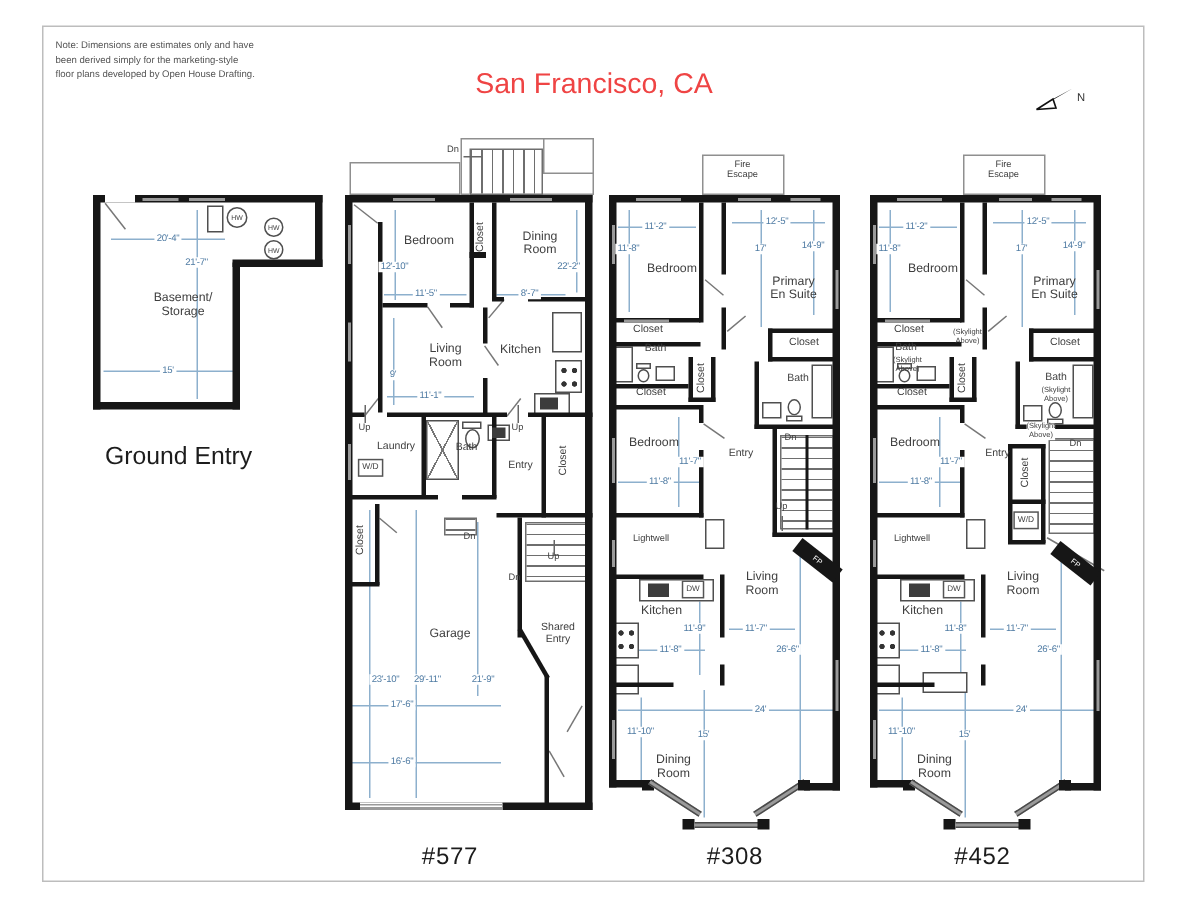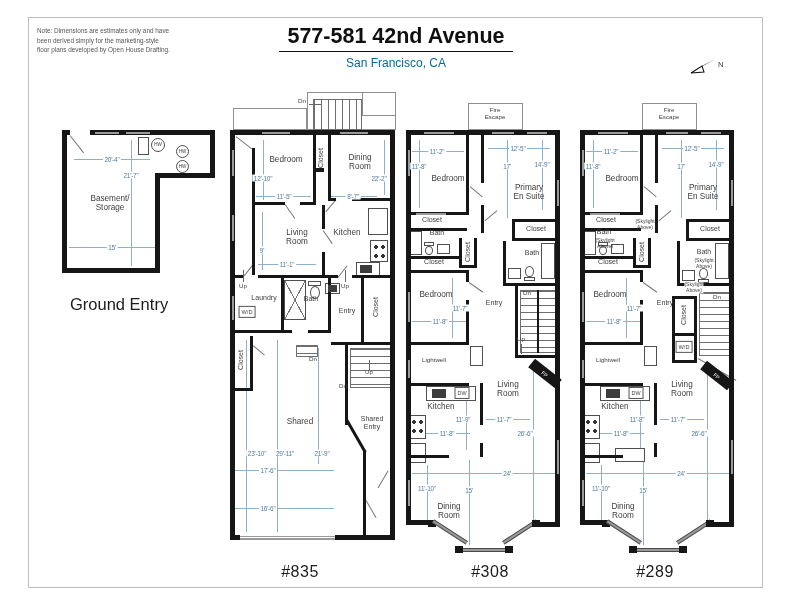--- a/index.html
+++ b/index.html
@@ -30,22 +30,22 @@
 </style>
 </head>
 <body>
 
 <i class="ol" style="left:28px;top:17px;width:735px;height:571px;border-color:#bdbdbd;background:transparent"></i>
 
 <div class="lbl" style="left:37px;top:26px;transform:none;text-align:left;font-size:6.4px;color:#555;line-height:1.5">Note: Dimensions are estimates only and have
 been derived simply for the marketing-style
 floor plans developed by Open House Drafting.</div>
 <div style="position:absolute;left:0;top:24px;width:792px;text-align:center;z-index:5">
-  <span style="display:inline-block;font-size:21.5px;font-weight:bold;color:#101010;border-bottom:1.8px solid #101010;padding:0 8px 2px">577-581 42nd Avenue</span><br>
-  <span style="display:inline-block;font-size:12px;color:#0369a1;margin-top:4px">San Francisco, CA</span>
+  <br>
+  <span style="display:inline-block;font-size:19px;color:#ef4444;margin-top:4px">San Francisco, CA</span>
 </div>
 <div style="position:absolute;left:690px;top:56px;z-index:5">
   <svg width="28" height="20" viewBox="0 0 28 20">
       <path d="M1,17 L25,3 L12,10 Z" fill="#111"></path>
       <path d="M1,17 L12,10 L14,16 Z" fill="#fff" stroke="#111" stroke-width="1.1"></path>
     </svg>
   <span style="position:absolute;left:28px;top:4px;font-size:7.5px;color:#333">N</span>
 </div>
 
 <div>
@@ -65,21 +65,21 @@
   <i class="fx" style="left:176px;top:145px;width:13px;height:13px;border-radius:50%"></i>
   <span class="lbl" style="left:182.5px;top:151.5px;font-size:4.6px">HW</span>
   <i class="fx" style="left:176px;top:160px;width:13px;height:13px;border-radius:50%"></i>
   <span class="lbl" style="left:182.5px;top:166.5px;font-size:4.6px">HW</span>
   <i class="dl" style="left:74px;top:159px;width:76px;height:1px"></i>
   <span class="dim" style="left:112px;top:159px">20'-4"</span>
   <i class="dl" style="left:131px;top:140px;width:1px;height:126px"></i>
   <span class="dim" style="left:131px;top:175px">21'-7"</span>
   <i class="dl" style="left:69px;top:247px;width:88px;height:1px"></i>
   <span class="dim" style="left:112px;top:247px">15'</span>
-  <span class="lbl" style="left:110px;top:203px">Basement/
+  <span class="lbl" style="left:122px;top:203px">Basement/
 Storage</span>
   <span class="lbl" style="left:70px;top:295px;transform:none;font-size:16.5px;color:#1c1c1c">Ground Entry</span>
 </div>
 
 <div>
   <i class="ol" style="left:233px;top:108px;width:74px;height:22px"></i>
   <i class="ol" style="left:307px;top:92px;width:89px;height:38px"></i>
   <i class="ol" style="left:362px;top:92px;width:34px;height:24px"></i>
   <i class="stv" style="left:313px;top:99px;width:49px;height:31px"></i>
   <span class="lbl tiny" style="left:302px;top:101px">Dn</span>
@@ -164,36 +164,36 @@
   <span class="lbl sm" style="left:311px;top:299px">Bath</span>
   <span class="lbl tiny" style="left:345px;top:286px">Up</span>
   <i class="al" style="left:345px;top:270px;width:1px;height:12px"></i>
   <span class="lbl sm" style="left:347px;top:311px">Entry</span>
   <span class="lbl lblv sm" style="left:376px;top:307px">Closet</span>
   <span class="lbl lblv sm" style="left:241px;top:360px">Closet</span>
   <span class="lbl tiny" style="left:313px;top:359px">Dn</span>
   <span class="lbl tiny" style="left:369px;top:372px">Up</span>
   <i class="al" style="left:369px;top:360px;width:1px;height:10px"></i>
   <span class="lbl tiny" style="left:343px;top:386px">Dn</span>
-  <span class="lbl" style="left:300px;top:422px">Shared</span>
+  <span class="lbl" style="left:300px;top:422px">Garage</span>
   <i class="dl" style="left:246px;top:340px;width:1px;height:192px"></i>
   <i class="dl" style="left:277px;top:340px;width:1px;height:192px"></i>
   <i class="dl" style="left:318px;top:348px;width:1px;height:116px"></i>
   <span class="dim" style="left:257px;top:453px">23'-10"</span>
   <span class="dim" style="left:285px;top:453px">29'-11"</span>
   <span class="dim" style="left:322px;top:453px">21'-9"</span>
   <i class="dl" style="left:234px;top:470px;width:100px;height:1px"></i>
   <span class="dim" style="left:268px;top:470px">17'-6"</span>
   <i class="dl" style="left:234px;top:508px;width:100px;height:1px"></i>
   <span class="dim" style="left:268px;top:508px">16'-6"</span>
   <span class="lbl sm" style="left:372px;top:423px">Shared
 Entry</span>
   <i class="door" style="left:366px;top:500px;width:20px;transform:rotate(60deg)"></i>
   <i class="door" style="left:388px;top:470px;width:20px;transform:rotate(120deg)"></i>
-  <span class="unit" style="left:300px;top:563px">#835</span>
+  <span class="unit" style="left:300px;top:563px">#577</span>
 </div>
 
 <div>
   <i class="ol" style="left:468px;top:103px;width:55px;height:27px"></i>
   <span class="lbl tiny" style="left:495px;top:114px">Fire
 Escape</span>
   <i class="w" style="left:406px;top:130px;width:154px;height:5px"></i>
   <i class="w" style="left:406px;top:130px;width:5px;height:395px"></i>
   <i class="w" style="left:555px;top:130px;width:5px;height:397px"></i>
   <i class="w" style="left:406px;top:520px;width:26px;height:5px"></i>
@@ -437,14 +437,14 @@
   <i class="dl" style="left:707px;top:365px;width:1px;height:155px"></i>
   <span class="dim" style="left:699px;top:433px">26'-6"</span>
   <i class="dl" style="left:586px;top:473px;width:144px;height:1px"></i>
   <span class="dim" style="left:681px;top:473px">24'</span>
   <i class="dl" style="left:601px;top:465px;width:1px;height:55px"></i>
   <span class="dim" style="left:601px;top:488px">11'-10"</span>
   <i class="dl" style="left:643px;top:460px;width:1px;height:85px"></i>
   <span class="dim" style="left:643px;top:490px">15'</span>
   <span class="lbl" style="left:623px;top:511px">Dining
 Room</span>
-  <span class="unit" style="left:655px;top:563px">#289</span>
+  <span class="unit" style="left:655px;top:563px">#452</span>
 </div>
 
 </body></html>

